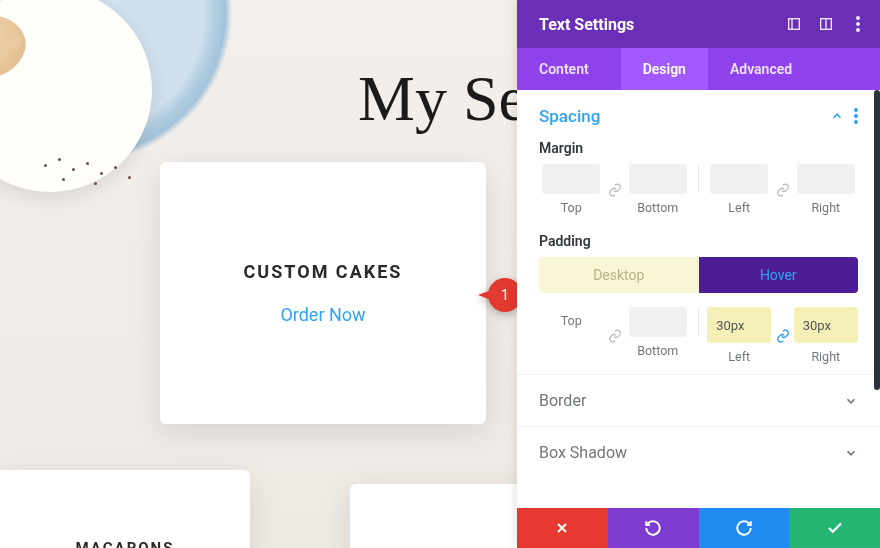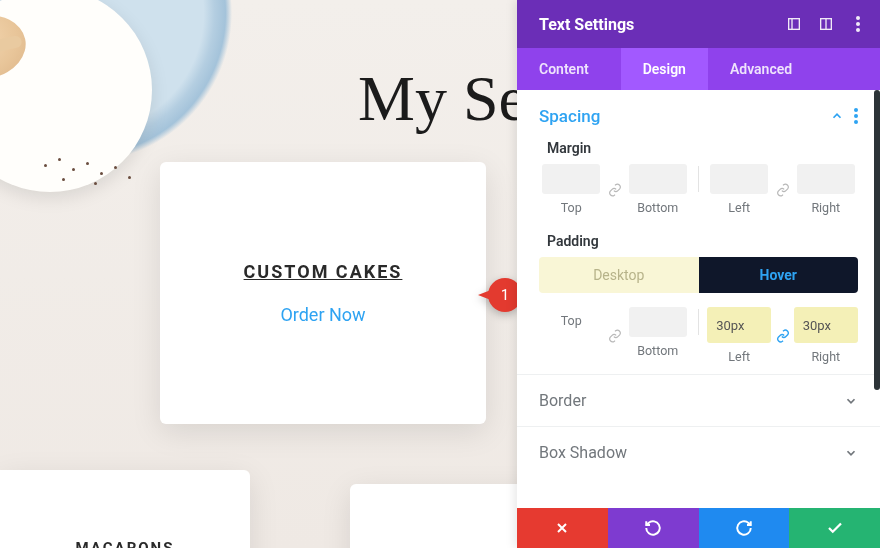--- a/index.html
+++ b/index.html
@@ -12,21 +12,21 @@
   .macaron::after{content:"";position:absolute;left:4px;top:26px;width:70px;height:12px;background:#e9caa0;border-radius:8px;}
   .crumbs{position:absolute;left:40px;top:158px;width:110px;height:44px;}
   .crumbs span{position:absolute;width:3px;height:3px;border-radius:50%;background:#6a4d3f;}
   .crumbs span:nth-child(1){left:4px;top:6px}.crumbs span:nth-child(2){left:18px;top:0}.crumbs span:nth-child(3){left:32px;top:10px}
   .crumbs span:nth-child(4){left:46px;top:4px}.crumbs span:nth-child(5){left:60px;top:14px}.crumbs span:nth-child(6){left:74px;top:8px}
   .crumbs span:nth-child(7){left:88px;top:18px}.crumbs span:nth-child(8){left:22px;top:20px}.crumbs span:nth-child(9){left:54px;top:24px}
 
   .hero-title{position:absolute;left:358px;top:62px;font-family:"Brush Script MT","Segoe Script",cursive;font-size:64px;color:#1b1b1b;white-space:nowrap;}
   .card{position:absolute;background:#fff;border-radius:6px;box-shadow:0 8px 30px rgba(0,0,0,0.10);display:flex;flex-direction:column;align-items:center;justify-content:center;}
   .card-main{left:160px;top:162px;width:326px;height:262px;}
-  .card-main h3{font-size:18px;font-weight:700;letter-spacing:2px;color:#2a2a2a;margin-bottom:22px;text-decoration:underline;}
+  .card-main h3{font-size:18px;font-weight:700;letter-spacing:2px;color:#2a2a2a;margin-bottom:22px;}
   .card-main a{color:#2ea3f2;font-size:18px;text-decoration:none;text-align:right;}
   .card-left{left:0;top:470px;width:250px;height:120px;border-top-left-radius:0;border-bottom-left-radius:0;padding-top:36px;}
   .card-left h4{font-size:15px;font-weight:700;letter-spacing:2px;color:#2a2a2a;}
   .card-right{left:350px;top:484px;width:260px;height:120px;padding-top:36px;}
 
   
   .pin{position:absolute;left:478px;top:278px;width:44px;height:34px;filter:drop-shadow(0 3px 4px rgba(0,0,0,0.25));}
   .pin .body{position:absolute;right:0;top:0;width:34px;height:34px;border-radius:50%;background:#e33a2f;}
   .pin .tail{position:absolute;left:0;top:10px;width:0;height:0;border-top:7px solid transparent;border-bottom:7px solid transparent;border-right:18px solid #e33a2f;}
   .pin .num{position:absolute;right:0;top:0;width:34px;height:34px;color:#fff;font-size:15px;display:flex;align-items:center;justify-content:center;}
@@ -40,35 +40,35 @@
   .tabs{background:#8f42ec;height:42px;display:flex;color:#fff;}
   .tab{flex:0 0 auto;padding:0 22px;display:flex;align-items:center;font-size:14px;font-weight:600;cursor:pointer;color:rgba(255,255,255,0.85);}
   .tab.active{background:#a259ff;color:#fff;margin-left:10px;}
   .p-body{flex:1;overflow:hidden;position:relative;}
   .scroll-ind{position:absolute;right:0;top:0;width:6px;height:300px;background:#2c3338;border-radius:3px;}
   .section{padding:16px 22px 10px;}
   .sec-head{display:flex;align-items:center;color:#2ea3f2;font-size:17px;font-weight:500;margin-bottom:14px;}
   .sec-head .sp{flex:1;}
   .sec-head svg,.sec-head .dots{color:#2ea3f2;}
   .sec-head .dots{margin-left:10px;font-size:18px;line-height:1;cursor:pointer;}
-  .lbl{font-size:14px;color:#32373c;font-weight:600;margin:6px 8px 8px;}
+  .lbl{font-size:14px;color:#32373c;font-weight:600;margin:6px 0 8px;}
   .four{display:flex;gap:0;}
   .cell{flex:1;display:flex;flex-direction:column;align-items:center;}
   .inp{width:58px;height:30px;background:#f1f1f1;border:none;border-radius:3px;font-size:13px;color:#555;text-align:left;padding:0 6px;}
   .inp.hi{background:#f4f0b7;}
   .link{margin:0 4px;display:flex;align-items:center;color:#b8b8b8;}
   .link.on{color:#2ea3f2;}
   .sub{font-size:12.5px;color:#72777c;margin-top:6px;}
   .divider{width:1px;height:26px;background:#e3e3e3;margin:2px 8px 0;}
   .hi-wrap{background:#f4f0b7;padding:3px 3px;border-radius:3px;display:inline-block;}
 
   .state-tabs{display:flex;margin:8px 0 14px;border-radius:4px;overflow:hidden;}
   .state-tabs .st{flex:1;height:36px;display:flex;align-items:center;justify-content:center;font-size:14px;cursor:pointer;background:#f9f6d6;}
   .state-tabs .st.dim{color:#b7b38a;}
-  .state-tabs .st.active{background:#0f172a;color:#2ea3f2;font-weight:700;}
+  .state-tabs .st.active{background:#4c1d95;color:#2ea3f2;font-weight:400;}
 
   .collapsed{padding:16px 22px;border-top:1px solid #eef0f1;display:flex;align-items:center;color:#72777c;font-size:16px;cursor:pointer;}
   .collapsed .sp{flex:1;}
 
   .footer{height:40px;display:flex;}
   .fbtn{flex:1;display:flex;align-items:center;justify-content:center;color:#fff;cursor:pointer;}
   .fbtn.red{background:#e63a30;}
   .fbtn.purple{background:#7e3bd0;}
   .fbtn.blue{background:#1f8af0;}
   .fbtn.green{background:#25b472;}

